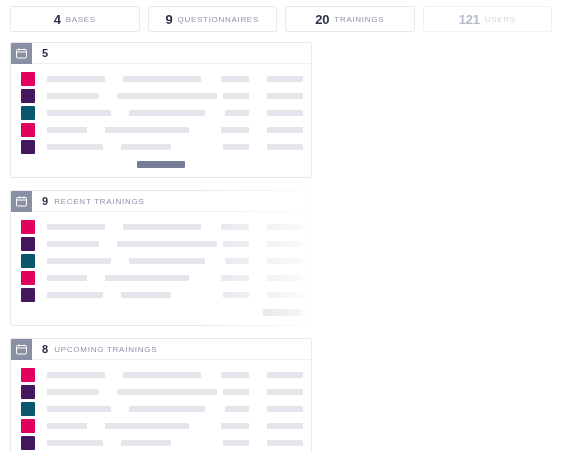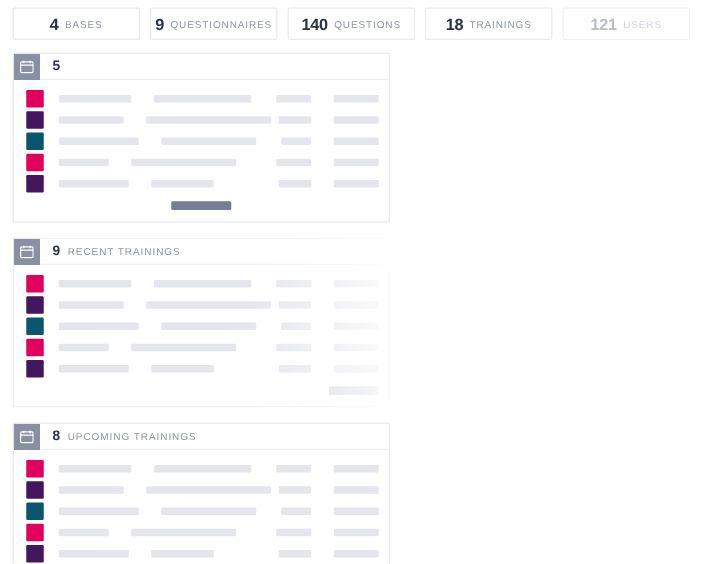--- a/index.html
+++ b/index.html
@@ -173,25 +173,21 @@
 <div class="stats-bar">
   <div class="stat-chip">
     <span class="stat-value">4</span>
     <span class="stat-label">BASES</span>
   </div>
   <div class="stat-chip">
     <span class="stat-value">9</span>
     <span class="stat-label">QUESTIONNAIRES</span>
   </div>
   <div class="stat-chip">
-    <span class="stat-value">140</span>
-    <span class="stat-label">QUESTIONS</span>
-  </div>
-  <div class="stat-chip">
-    <span class="stat-value">18</span>
+    <span class="stat-value">20</span>
     <span class="stat-label">TRAININGS</span>
   </div>
   <div class="stat-chip faded">
     <span class="stat-value">121</span>
     <span class="stat-label">USERS</span>
   </div>
 </div>
 
 <div class="grid">
 

